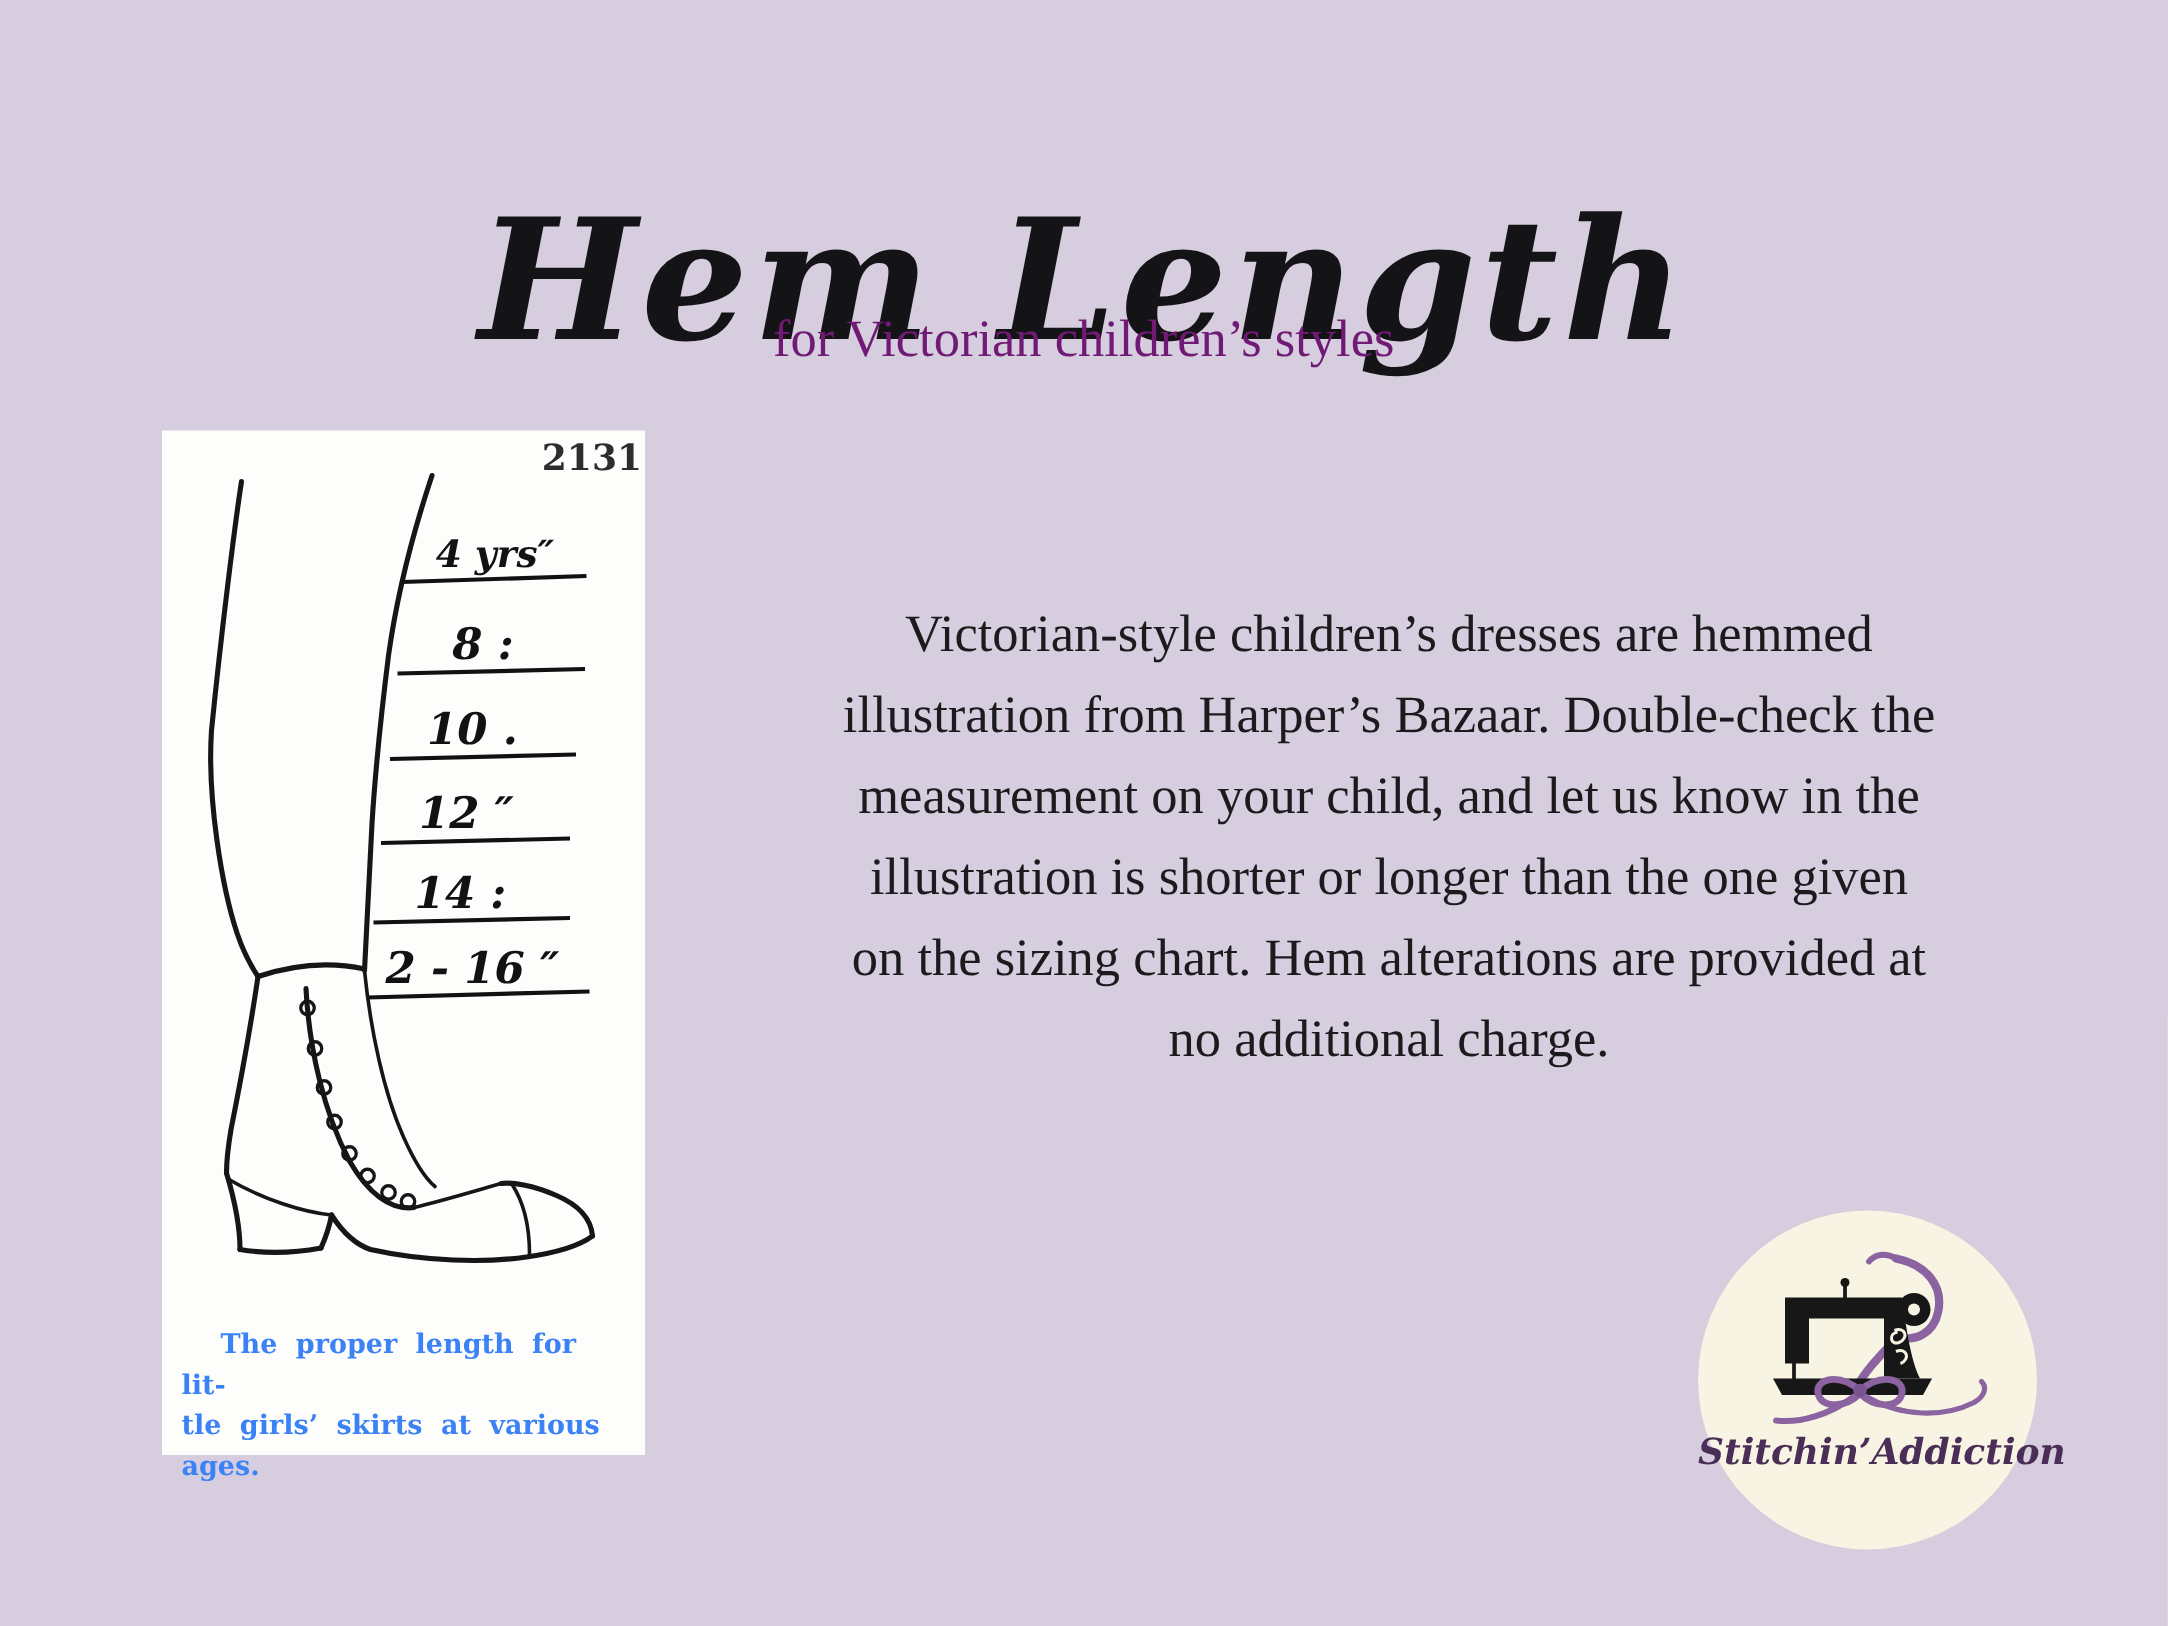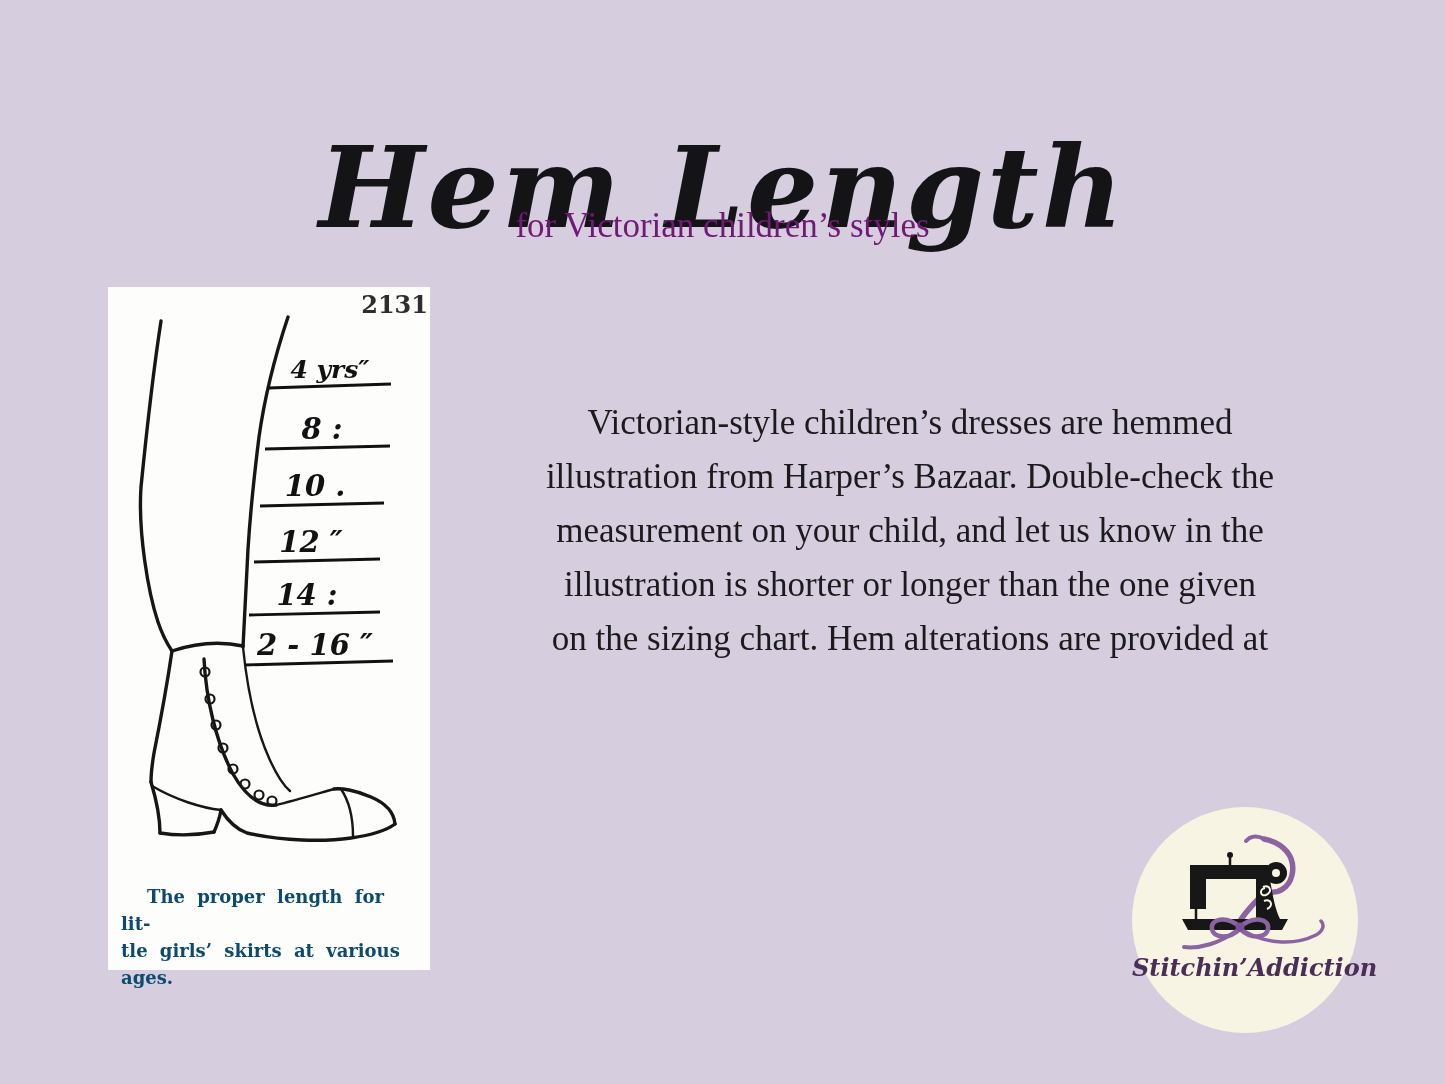--- a/index.html
+++ b/index.html
@@ -60,29 +60,29 @@
   }
   .mlabel.small { font-size: 25px; }
   .btn { stroke: #161616; stroke-width: 2.2px; fill: none; }
   .caption {
     position: absolute;
     left: 13px; top: 596px; width: 298px;
     font-family: "DejaVu Serif", serif;
     font-weight: 700;
     font-size: 18px;
     line-height: 1.5;
-    color: #0c4a6e;
+    color: #3b82f6;
     word-spacing: 6px;
   }
   .caption .ln1 { text-indent: 26px; }
 
   
   .bodytext {
     position: absolute;
-    left: 440px; top: 396px; width: 940px;
+    left: 456px; top: 396px; width: 940px;
   }
   .bodytext p {
     margin: 0;
     text-align: center;
     white-space: nowrap;
     font-size: 35px;
     line-height: 54px;
     color: #1b1a1d;
   }
 
@@ -173,20 +173,21 @@
       <div>ages.</div>
     </div>
   </div>
 
   <main class="bodytext">
     <p>Victorian-style children’s dresses are hemmed</p>
     <p>illustration from Harper’s Bazaar.  Double-check the</p>
     <p>measurement on your child, and let us know in the</p>
     <p>illustration is shorter or longer than the one given</p>
     <p>on the sizing chart.  Hem alterations are provided at</p>
+    <p>no additional charge.</p>
   </main>
 
   <div class="logo">
     <svg width="170" height="130" viewBox="0 0 170 130">
 
       <g stroke="#8a63a0" fill="none" stroke-linecap="round">
         <path d="M104,12 C97,8 90,9 86,14" stroke-width="4"></path>
         <path d="M104,12 C124,16 136,30 132,48 C129,62 116,68 106,64" stroke-width="5.5"></path>
         <path d="M106,64 C96,74 86,84 80,94" stroke-width="5.5"></path>
       </g>

